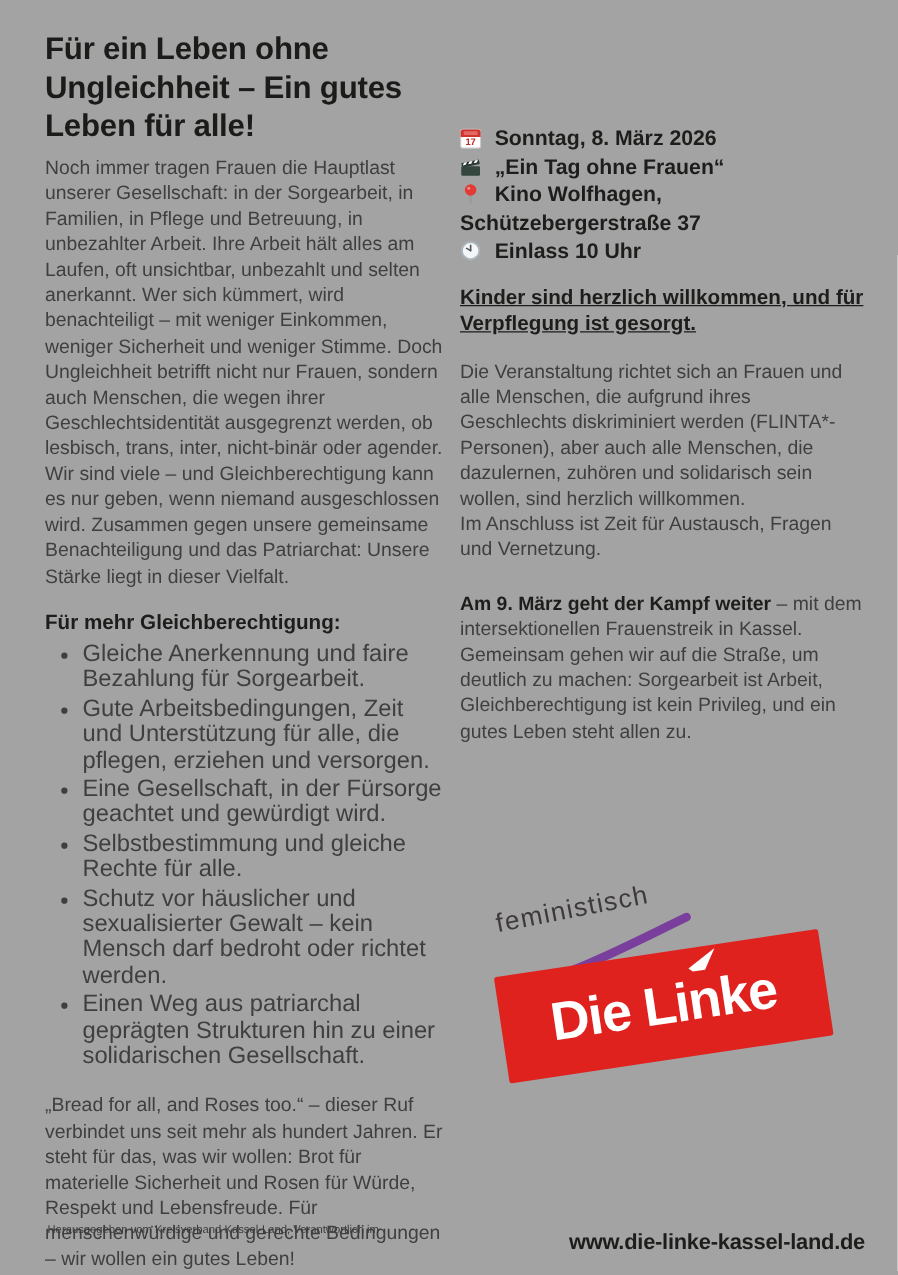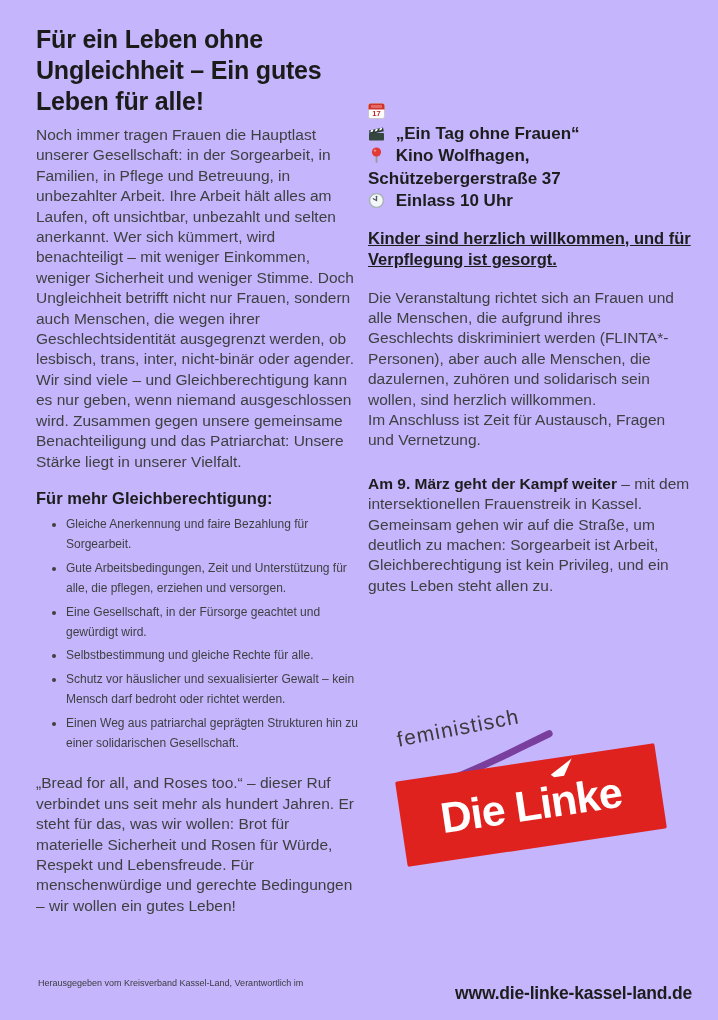--- a/index.html
+++ b/index.html
@@ -1,32 +1,32 @@
 <!DOCTYPE html>
 <html lang="de"><head>
 <meta charset="utf-8">
 <style>
   html,body{margin:0;padding:0;background:#e8e8e8;}
   .page{
     position:relative;width:718px;height:1020px;margin:0 auto;
-    background:#c4b5fd;overflow:hidden;
+    background:#a3a3a3;overflow:hidden;
     font-family:"Liberation Sans", sans-serif;color:#3f3f3f;
   }
   
   .left-col{position:absolute;left:36px;top:24px;width:322px;}
   .headline{
     margin:0 0 8px 0;font-size:25px;line-height:31px;font-weight:800;
     color:#1b1b19;letter-spacing:-0.2px;
   }
   .body-p{margin:0;font-size:15.5px;line-height:20.4px;}
   .intro{margin-bottom:16px;}
   .blockline{display:block;}
   .subhead{margin:0 0 5px 0;font-size:16.5px;line-height:21px;font-weight:bold;color:#1d1d1b;}
   ul.goals{margin:0 0 20px 0;padding:0 0 0 30px;}
-  ul.goals li{font-size:12px;line-height:20.4px;margin-bottom:3px;}
+  ul.goals li{font-size:19px;line-height:20.4px;margin-bottom:3px;}
   
   .right-col{position:absolute;left:368px;top:100px;width:334px;}
   .invite{margin:0 0 17px 0;font-size:16.5px;line-height:21px;font-weight:bold;color:#1d1d1b;}
   .event-block{margin-bottom:15px;}
   .event-line{font-size:17px;line-height:22.5px;font-weight:bold;color:#1d1d1b;}
   .ico{width:17px;height:17px;display:inline-block;vertical-align:-3px;margin-right:6px;}
   .kids{margin:0 0 18px 0;font-size:16.5px;line-height:21px;font-weight:bold;color:#1d1d1b;text-decoration:underline;}
   .audience{margin:0 13px 23px 0;}
   .march9 b{color:#1d1d1b;}
   
@@ -55,21 +55,21 @@
 </head>
 <body>
 
 <div class="page">
 
   <div class="left-col">
     <h1 class="headline">Für ein Leben ohne Ungleichheit – Ein gutes Leben für alle!</h1>
 
     <p class="body-p intro">
       <span class="blockline">Noch immer tragen Frauen die Hauptlast unserer Gesellschaft: in der Sorgearbeit, in Familien, in Pflege und Betreuung, in unbezahlter Arbeit. Ihre Arbeit hält alles am Laufen, oft unsichtbar, unbezahlt und selten anerkannt. Wer sich kümmert, wird benachteiligt – mit weniger Einkommen, weniger Sicherheit und weniger Stimme. Doch Ungleichheit betrifft nicht nur Frauen, sondern auch Menschen, die wegen ihrer Geschlechtsidentität ausgegrenzt werden, ob lesbisch, trans, inter, nicht-binär oder agender.</span>
-      <span class="blockline">Wir sind viele – und Gleichberechtigung kann es nur geben, wenn niemand ausgeschlossen wird. Zusammen gegen unsere gemeinsame Benachteiligung und das Patriarchat: Unsere Stärke liegt in unserer Vielfalt.</span>
+      <span class="blockline">Wir sind viele – und Gleichberechtigung kann es nur geben, wenn niemand ausgeschlossen wird. Zusammen gegen unsere gemeinsame Benachteiligung und das Patriarchat: Unsere Stärke liegt in dieser Vielfalt.</span>
     </p>
 
     <p class="subhead">Für mehr Gleichberechtigung:</p>
 
     <ul class="goals">
       <li>Gleiche Anerkennung und faire Bezahlung für Sorgearbeit.</li>
       <li>Gute Arbeitsbedingungen, Zeit und Unterstützung für alle, die pflegen, erziehen und versorgen.</li>
       <li>Eine Gesellschaft, in der Fürsorge geachtet und gewürdigt wird.</li>
       <li>Selbstbestimmung und gleiche Rechte für alle.</li>
       <li>Schutz vor häuslicher und sexualisierter Gewalt – kein Mensch darf bedroht oder richtet werden.</li>
@@ -83,20 +83,21 @@
 
     <div class="event-block">
 
       <div class="event-line">
         <svg class="ico" viewBox="0 0 17 17">
           <rect x="0.5" y="1.5" width="16" height="15" rx="2" fill="#ffffff" stroke="#c9c9c9" stroke-width="1"></rect>
           <path d="M0.5 3.5 a2 2 0 0 1 2-2 h12 a2 2 0 0 1 2 2 v4 h-16 z" fill="#d2322e"></path>
           <rect x="3" y="3" width="11" height="3" fill="#e8807e" opacity="0.7"></rect>
           <text x="8.5" y="14.2" font-size="7.5" font-weight="bold" fill="#c22723" text-anchor="middle" font-family="Liberation Sans, sans-serif">17</text>
         </svg>
+        <span>Sonntag, 8. März 2026</span>
       </div>
 
       <div class="event-line">
         <svg class="ico" viewBox="0 0 17 17">
           <polygon points="1,5.5 15,2.5 15.8,6.2 1.8,9.2" fill="#2c3a34"></polygon>
           <polygon points="3.2,5.1 5.6,4.6 4.6,6.8 2.2,7.3" fill="#ffffff"></polygon>
           <polygon points="7.6,4.2 10,3.7 9,5.9 6.6,6.4" fill="#ffffff"></polygon>
           <polygon points="12,3.3 14.4,2.8 13.4,5 11,5.5" fill="#ffffff"></polygon>
           <rect x="1" y="8" width="15" height="7.5" rx="1" fill="#35463f"></rect>
         </svg>

